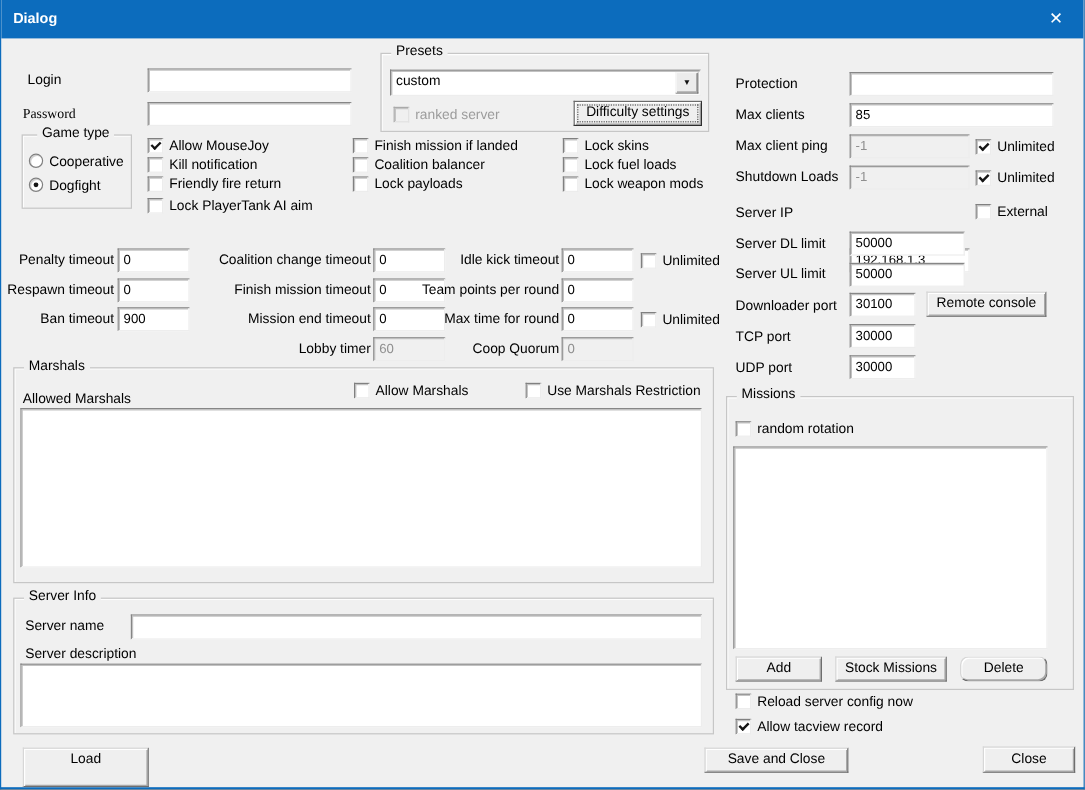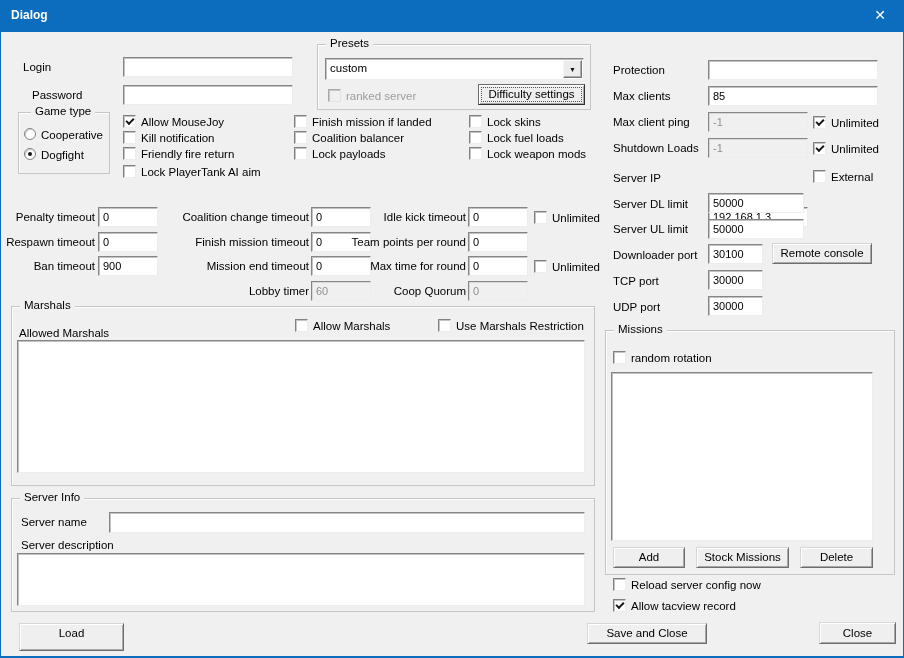--- a/index.html
+++ b/index.html
@@ -45,21 +45,21 @@
 
 <div class="window">
 
   <div class="titlebar">
     <span class="title">Dialog</span>
     <span class="close-btn"><span>✕</span></span>
   </div>
 
   <div class="lbl" style="left:22px;top:60px;">Login</div>
   <input class="edit" style="left: 122px; top: 57px; width: 170px; height: 20px;" value="">
-  <div class="lbl" style="left:31px;top:88px;">Password</div>
+  <div class="lbl" style="left:18px;top:88px;font-family:Liberation Serif, serif;">Password</div>
   <input class="edit" style="left: 122px; top: 85px; width: 170px; height: 20px;" value="">
 
   <div class="group" style="left:316px;top:44px;width:274px;height:66px;">
     <span class="legend">Presets</span>
   </div>
   <div class="combo" style="left:324px;top:58px;width:259px;height:22px;">
     <span class="combo-text">custom</span>
     <span class="combo-arrow">▼</span>
   </div>
   <div class="cb disabled" style="left:327px;top:89px;"></div>
@@ -137,21 +137,21 @@
   <div class="listbox" style="left:16px;top:340px;width:568px;height:133px;"></div>
 
   <div class="group" style="left:10px;top:498px;width:584px;height:114px;">
     <span class="legend">Server Info</span>
   </div>
   <div class="lbl" style="left:20px;top:515px;">Server name</div>
   <input class="edit" style="left: 108px; top: 512px; width: 476px; height: 21px;" value="">
   <div class="lbl" style="left:20px;top:538px;">Server description</div>
   <div class="listbox" style="left:16px;top:553px;width:568px;height:53px;"></div>
 
-  <div class="btn" style="left:18px;top:623px;width:105px;height:28px;">Load</div>
+  <div class="btn" style="left:18px;top:623px;width:105px;height:33px;">Load</div>
 
   <div class="lbl" style="left:612px;top:63px;">Protection</div>
   <input class="edit" style="left: 707px; top: 60px; width: 170px; height: 20px;" value="">
   <div class="lbl" style="left:612px;top:89px;">Max clients</div>
   <input class="edit" style="left: 707px; top: 86px; width: 170px; height: 20px;" value="85">
   <div class="lbl" style="left:612px;top:115px;">Max client ping</div>
   <input class="edit disabled" style="left: 707px; top: 112px; width: 100px; height: 20px;" value="-1">
   <div class="cb checked" style="left:812px;top:116px;"></div>
   <div class="lbl" style="left:830px;top:116px;">Unlimited</div>
   <div class="lbl" style="left:612px;top:141px;">Shutdown Loads</div>
@@ -175,21 +175,21 @@
   <input class="edit" style="left: 707px; top: 296px; width: 55px; height: 20px;" value="30000">
 
   <div class="group" style="left:604px;top:330px;width:290px;height:245px;">
     <span class="legend">Missions</span>
   </div>
   <div class="cb" style="left:612px;top:351px;"></div>
   <div class="lbl" style="left:630px;top:351px;">random rotation</div>
   <div class="listbox" style="left:610px;top:372px;width:262px;height:169px;"></div>
   <div class="btn" style="left:612px;top:547px;width:72px;height:21px;">Add</div>
   <div class="btn" style="left:695px;top:547px;width:93px;height:21px;">Stock Missions</div>
-  <div class="btn" style="left:799px;top:547px;width:73px;height:21px;">Delete</div>
+  <div class="btn" style="left:799px;top:547px;width:73px;height:21px;border-radius:7px;">Delete</div>
 
   <div class="cb" style="left:612px;top:578px;"></div>
   <div class="lbl" style="left:630px;top:578px;">Reload server config now</div>
   <div class="cb checked" style="left:612px;top:599px;"></div>
   <div class="lbl" style="left:630px;top:599px;">Allow tacview record</div>
   <div class="btn" style="left:586px;top:623px;width:120px;height:21px;">Save and Close</div>
   <div class="btn" style="left:818px;top:622px;width:77px;height:22px;line-height:20px;">Close</div>
 
 </div>
 

